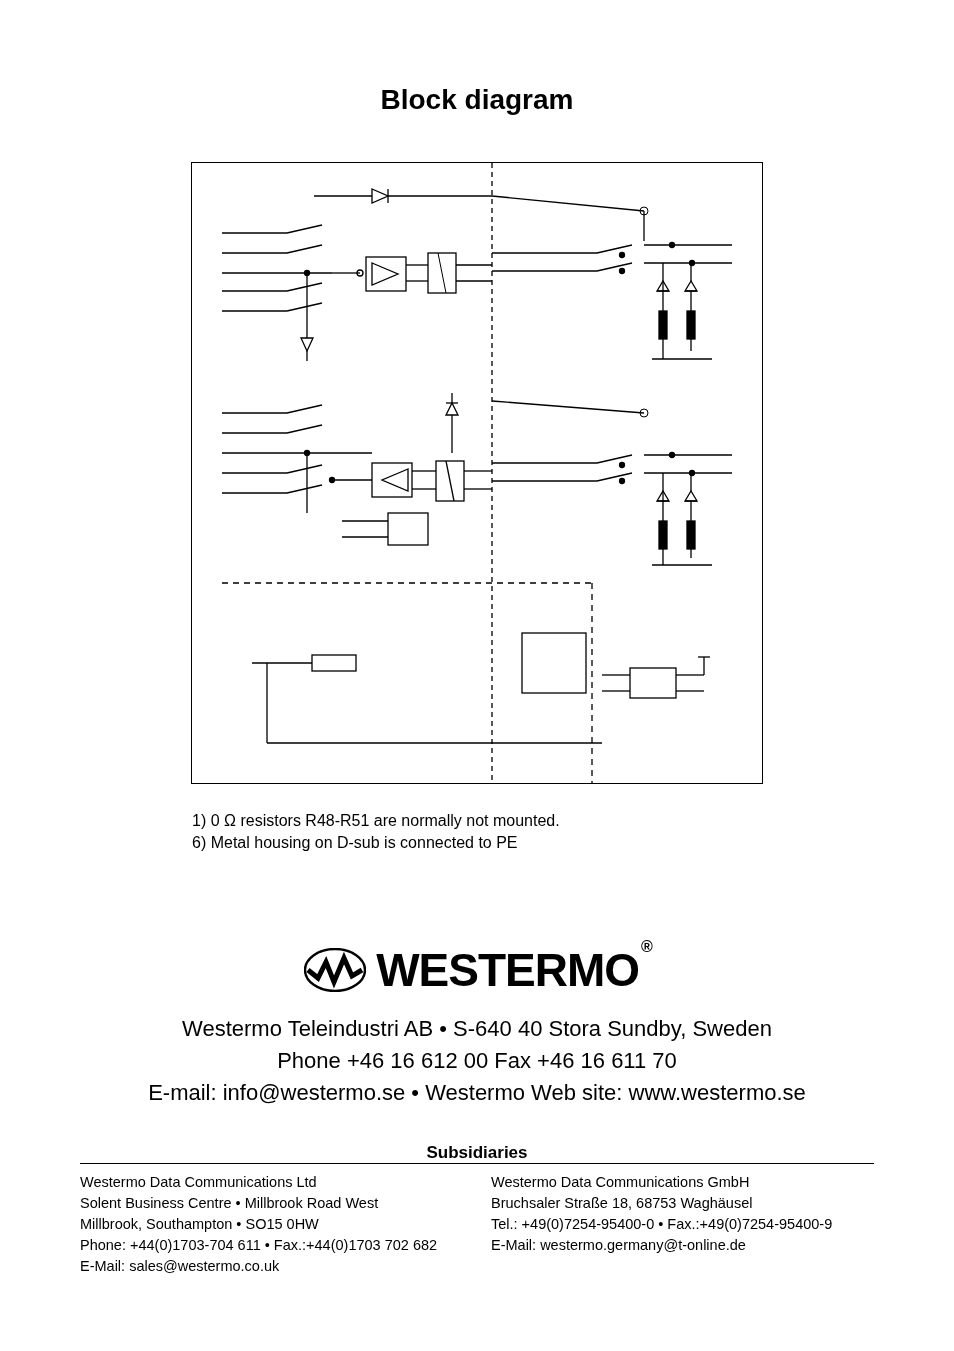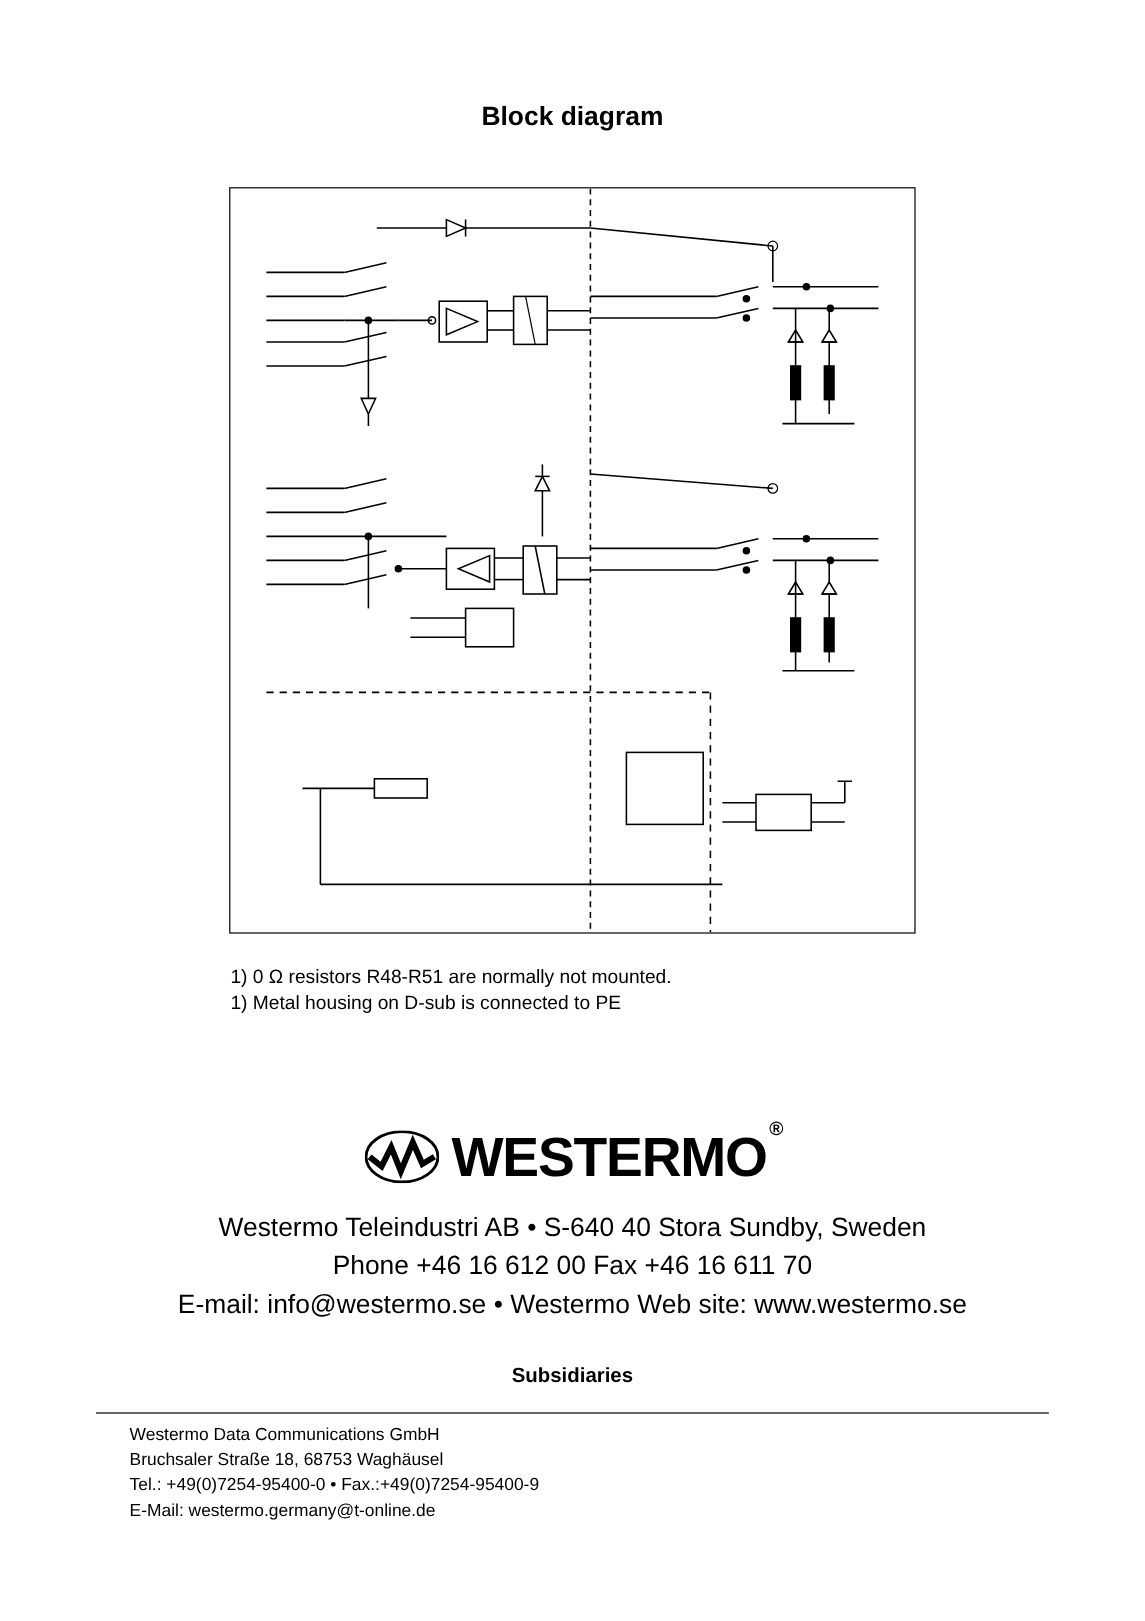--- a/index.html
+++ b/index.html
@@ -5,21 +5,21 @@
   html,body{margin:0;padding:0;background:#fff;color:#000;}
   body{
     width:954px;
     min-height:1351px;
     font-family:"Gill Sans","Gill Sans MT","Helvetica Neue",Arial,sans-serif;
     position:relative;
     box-sizing:border-box;
     padding:84px 80px 0 80px;
   }
   h1{
-    font-size:22px;
+    font-size:28px;
     font-weight:700;
     text-align:center;
     margin:0 0 46px 0;
   }
   .diagram-box{
     width:570px;
     height:620px;
     border:1.3px solid #000;
     margin:0 auto;
     position:relative;
@@ -60,21 +60,21 @@
   .hq{
     text-align:center;
     font-size:22px;
     margin-top:16px;
     line-height:1.45;
   }
   h2{
     text-align:center;
     font-weight:700;
     font-size:17px;
-    margin:34px 0 20px 0;
+    margin:34px 0 0 0;
   }
   hr{
     border:none;
     border-top:1px solid #000;
     margin:0 0 8px 0;
   }
   .cols{
     display:flex;
     justify-content:space-between;
     font-size:14.5px;
@@ -236,21 +236,21 @@
       <line x1="506" y1="494" x2="518" y2="494"></line>
 
       <line x1="75" y1="580" x2="410" y2="580"></line>
       <line x1="75" y1="500" x2="75" y2="580"></line>
     </g>
   </svg>
 </div>
 
 <div class="notes">
   <div>1)  0 Ω resistors R48-R51 are normally not mounted.</div>
-  <div>1)  Metal housing on D-sub is connected to PE</div>
+  <div>6)  Metal housing on D-sub is connected to PE</div>
 </div>
 
 <div class="logo-block">
   <div class="logo-row">
     <svg width="62" height="44" viewBox="0 0 62 44">
       <ellipse cx="31" cy="22" rx="30" ry="21" fill="none" stroke="#000" stroke-width="2.4"></ellipse>
       <path d="M4 22 L14 30 L22 14 L30 34 L40 10 L48 28 L58 22" fill="none" stroke="#000" stroke-width="5" stroke-linejoin="miter"></path>
     </svg>
     <span class="logo-word">
       <span>Westermo</span><span class="reg">®</span>
@@ -261,19 +261,26 @@
 <div class="hq">
   <div>Westermo Teleindustri AB • S-640 40 Stora Sundby, Sweden</div>
   <div>Phone +46 16 612 00  Fax +46 16 611 70</div>
   <div>E-mail: info@westermo.se • Westermo Web site: www.westermo.se</div>
 </div>
 
 <h2>Subsidiaries</h2>
 <hr>
 
 <div class="cols">
+  <div class="col">
+    <div>Westermo Data Communications Ltd</div>
+    <div>Solent Business Centre • Millbrook Road West</div>
+    <div>Millbrook, Southampton • SO15 0HW</div>
+    <div>Phone:  +44(0)1703-704 611 • Fax.:+44(0)1703 702 682</div>
+    <div>E-Mail: sales@westermo.co.uk</div>
+  </div>
   <div class="col right">
     <div>Westermo Data Communications GmbH</div>
     <div>Bruchsaler Straße 18, 68753 Waghäusel</div>
     <div>Tel.: +49(0)7254-95400-0 • Fax.:+49(0)7254-95400-9</div>
     <div>E-Mail: westermo.germany@t-online.de</div>
   </div>
 </div>
 
 </body></html>

